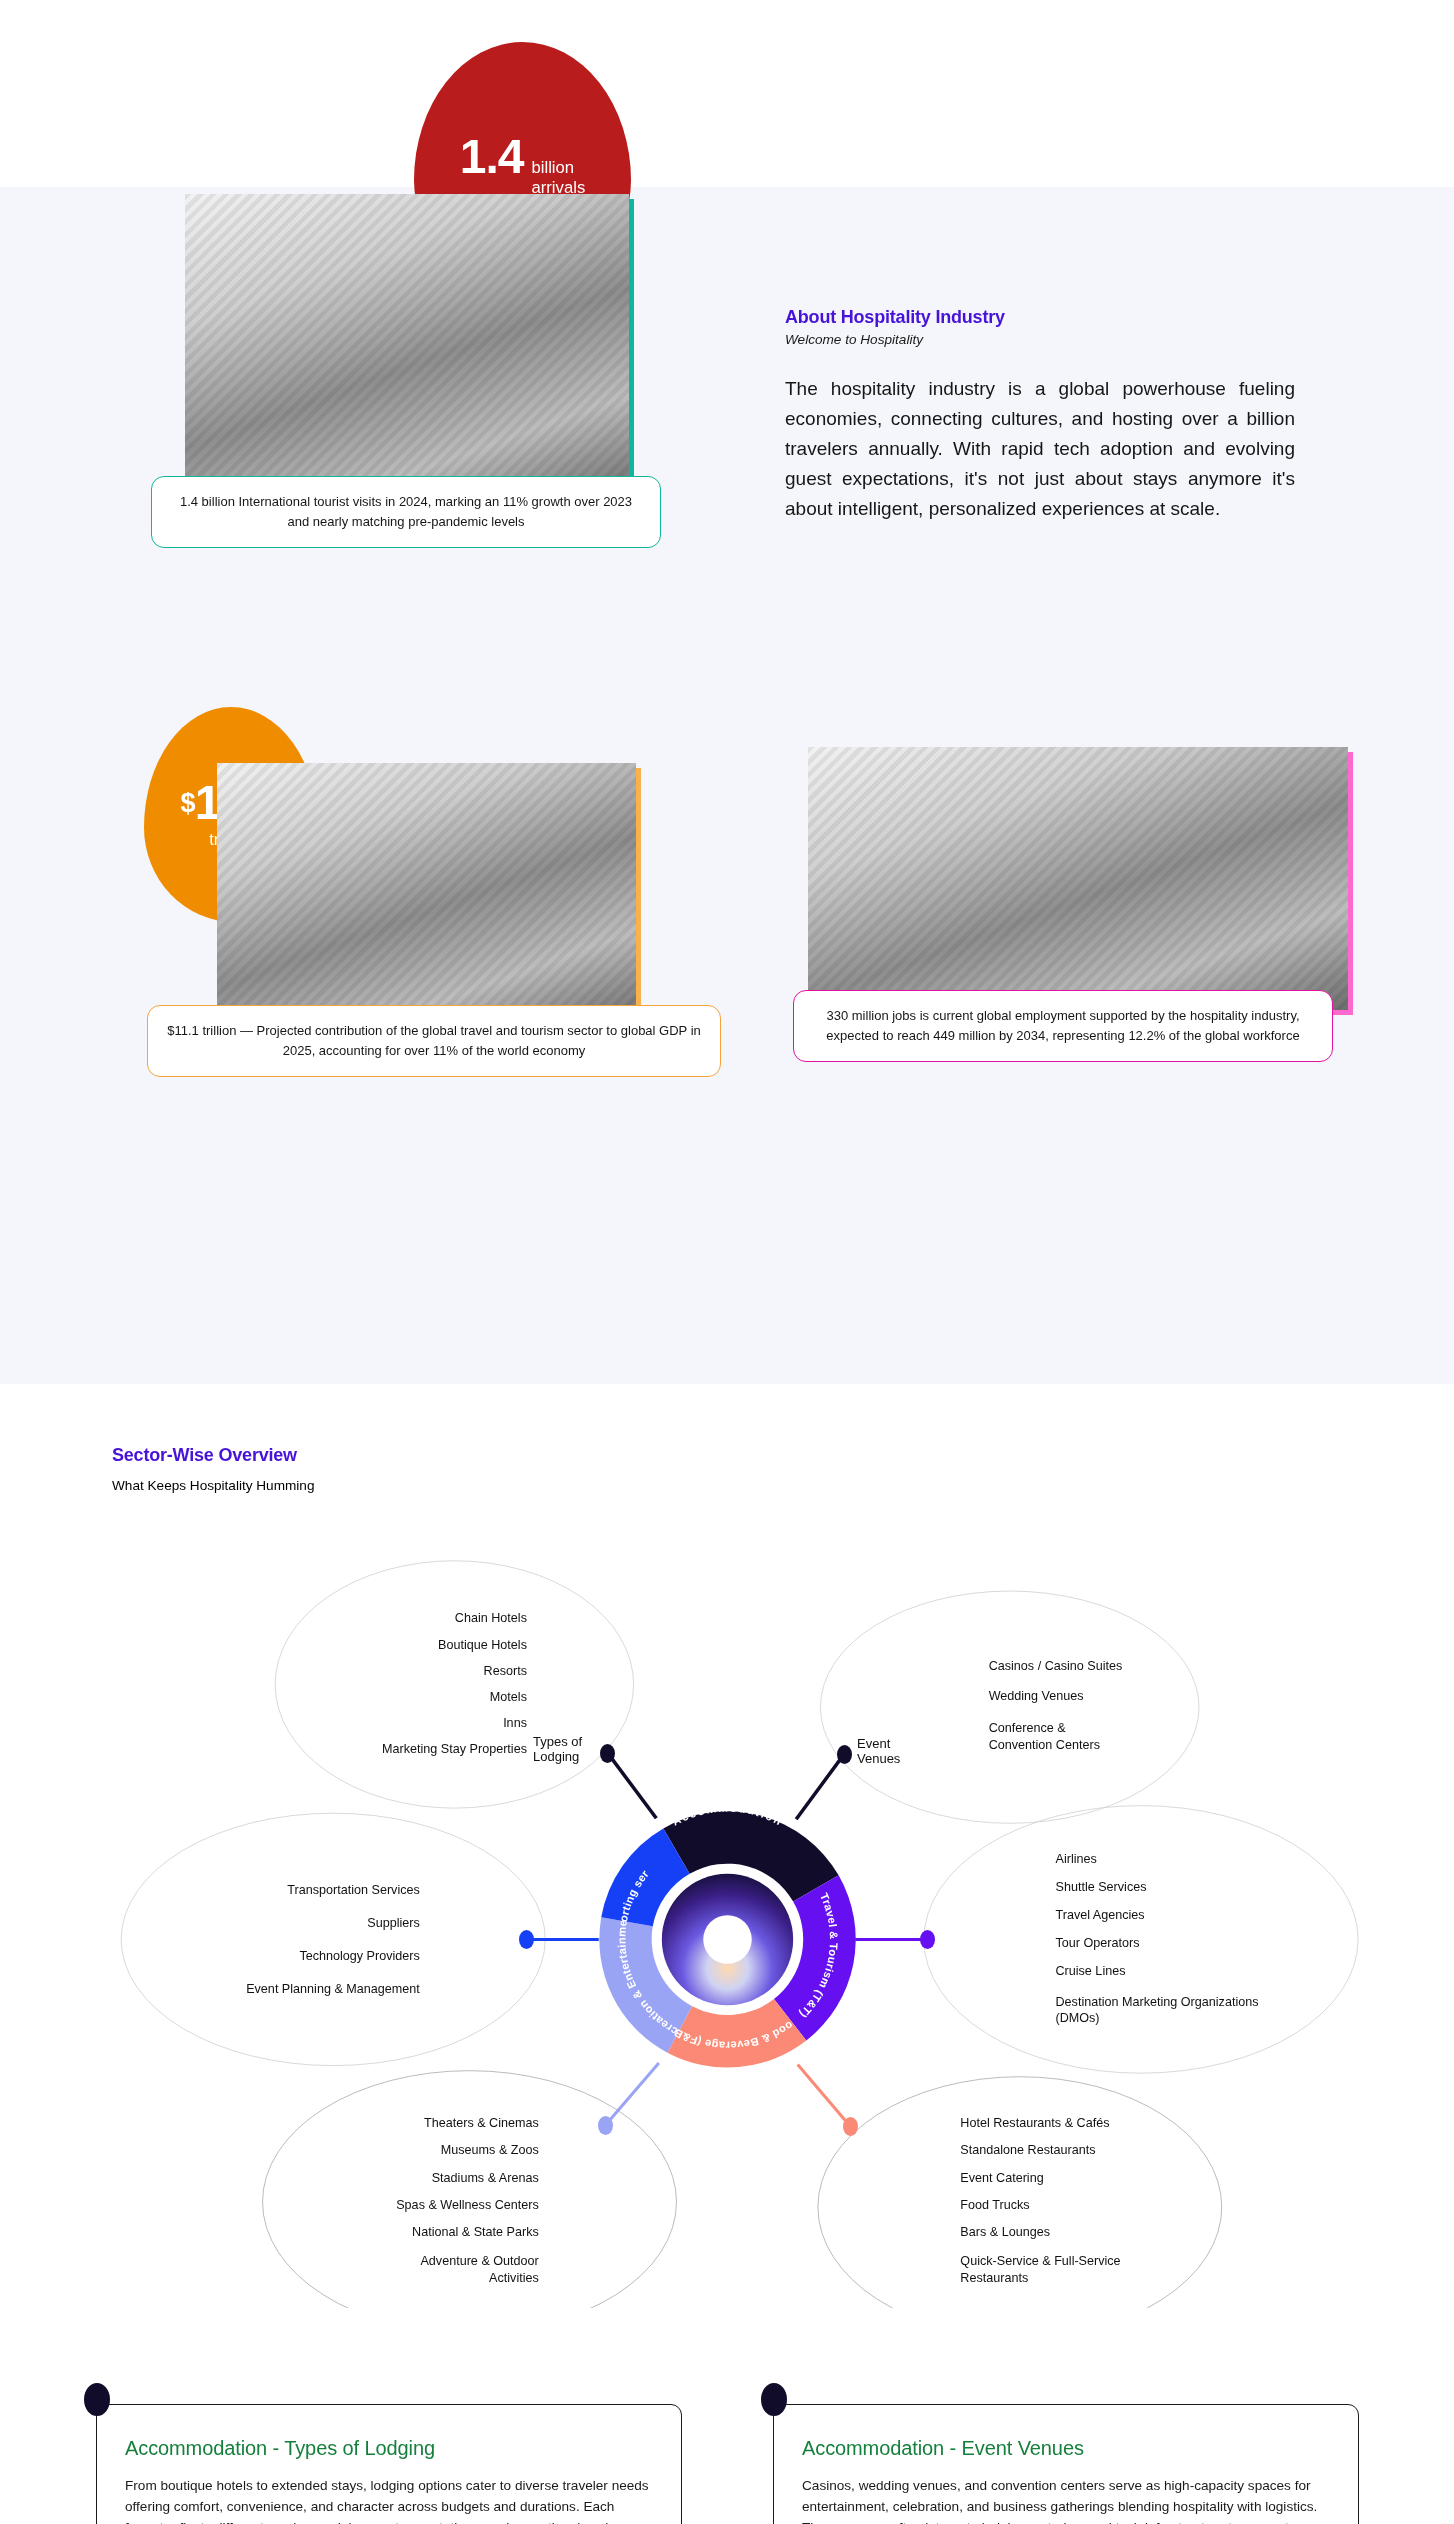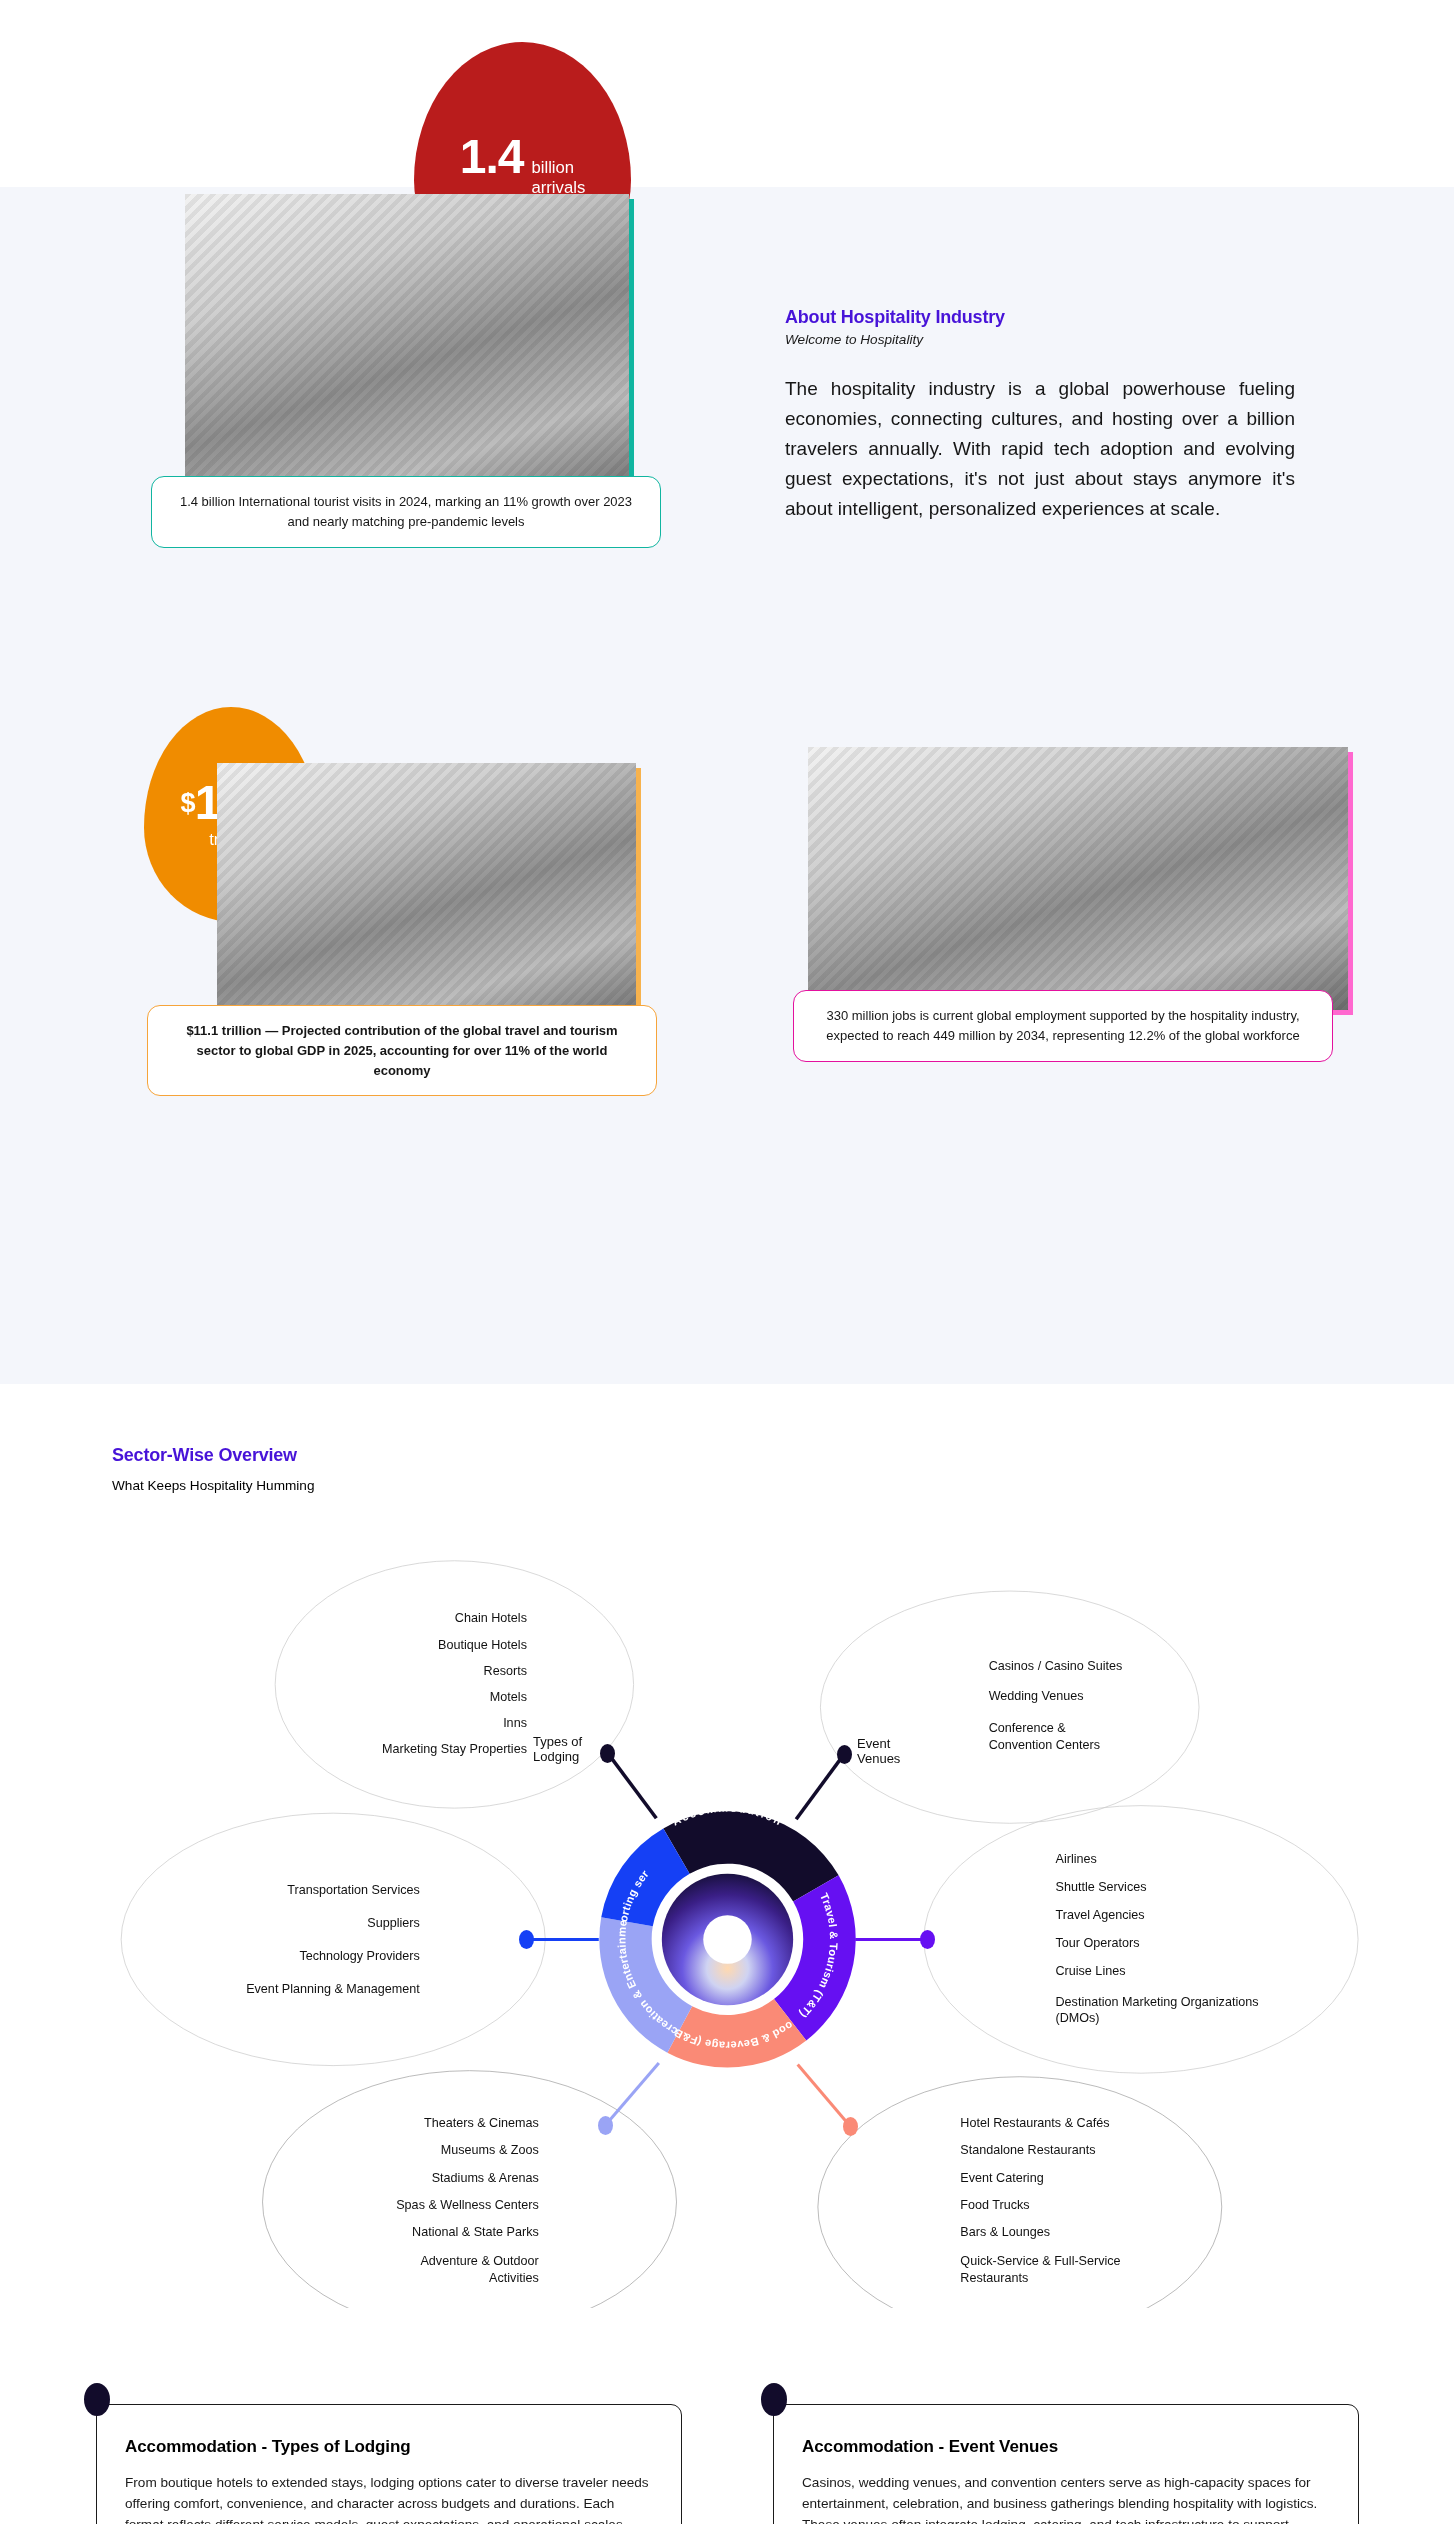--- a/index.html
+++ b/index.html
@@ -179,23 +179,23 @@
   }
   .dcard .pin {
     position: absolute;
     left: -12.6px;
     top: -22px;
     width: 26px;
     height: 33px;
     border-radius: 50%;
   }
   .dcard h3 {
-    font-size: 17px;
-    font-weight: 700;
-    color: #000000;
+    font-size: 20px;
+    font-weight: 400;
+    color: #15803d;
     letter-spacing: -0.1px;
   }
   .dcard p {
     margin-top: 15px;
     font-size: 13.6px;
     line-height: 1.55;
     color: #1a1a1a;
     white-space: pre-line;
   }
 </style>
@@ -231,21 +231,21 @@
   <div class="stat-card" style="left:0; top:515px; width:707px; height:404px;">
     <div class="blob" style="left:144px; top:5px; width:174px; height:215px; background:#f08c00;">
       <div class="big">
         <span class="cur">$</span><span>11.1</span>
       </div>
       <div class="sub">trillion</div>
     </div>
     <div class="photo has-outline" style="--oc:#f7b24d; left:217px; top:61px; width:419px; height:258px;">
       <div class="ph-inner"></div>
     </div>
-    <div class="caption" style="left:147px; top:303px; width:510px; border-color:#f6a43a;font-weight:bold;">
+    <div class="caption" style="left:147px; top:303px; width:574px; border-color:#f6a43a;">
       <span>$11.1 trillion — Projected contribution of the global travel and tourism sector to global GDP in 2025, accounting for over 11% of the world economy</span>
     </div>
   </div>
 
   <div class="stat-card" style="left:778px; top:515px; width:677px; height:404px;">
     <div class="blob" style="left:237px; top:45px; width:212px; height:258px; background:#e3119e;">
       <div class="big">330</div>
       <div class="sub">
         <span>million</span><br>
         <span>jobs</span>

